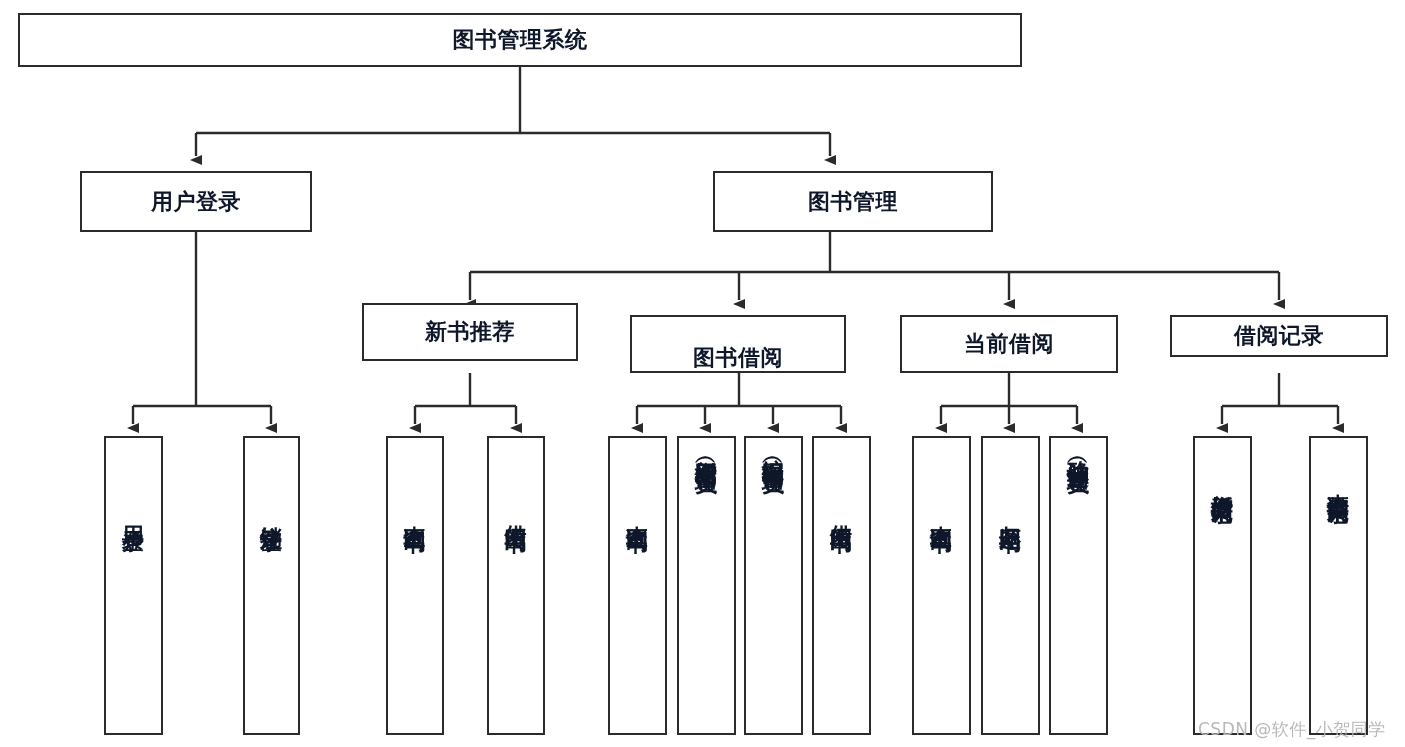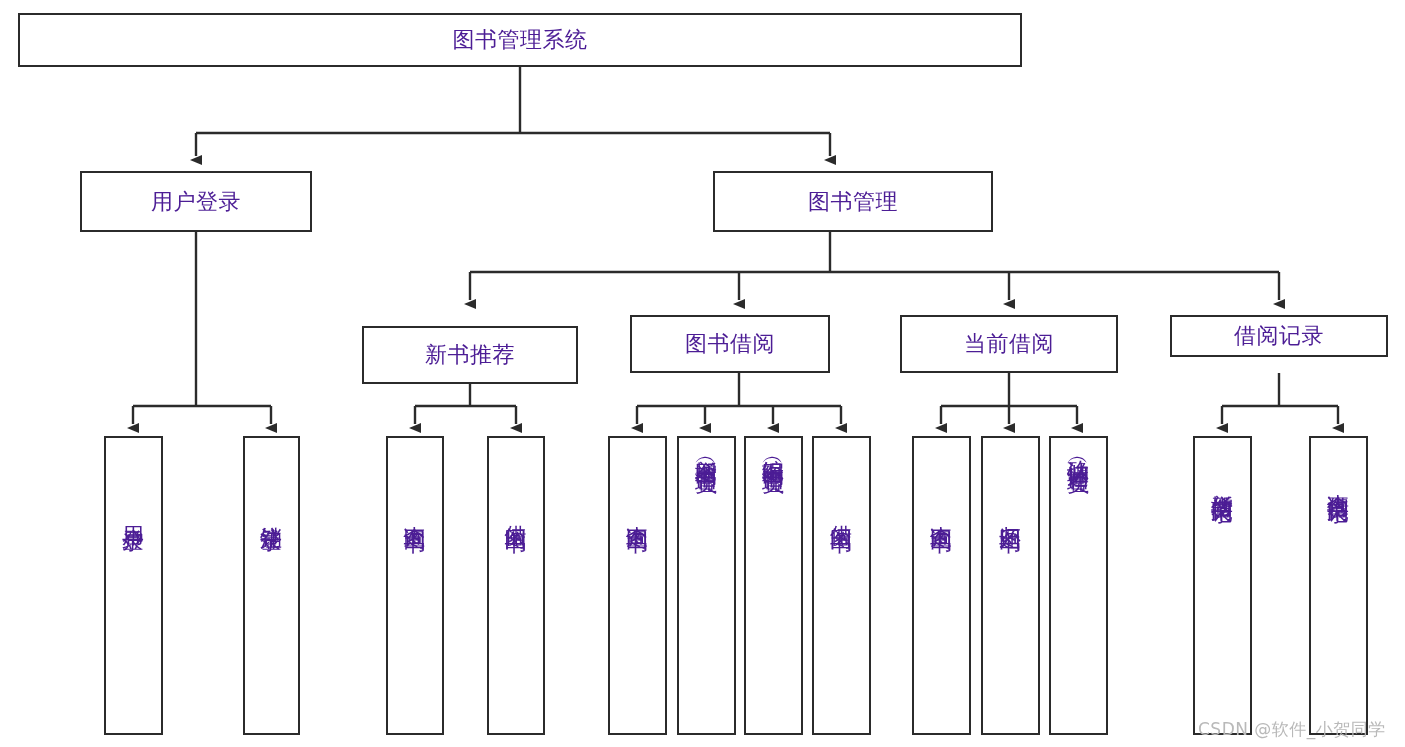--- a/index.html
+++ b/index.html
@@ -25,21 +25,22 @@
     height: 747px;
   }
   .node {
     position: absolute;
     box-sizing: border-box;
     border: 2px solid #2b2b2b;
     background: #ffffff;
     display: flex;
     align-items: center;
     justify-content: center;
-    color: #4c1d95;
+    color: #0f172a;
+    font-weight: bold;
   }
   .node .label {
     display: block;
     text-align: center;
     line-height: 1.18;
     letter-spacing: 0.5px;
   }
   .node.horizontal .label {
     font-size: 22px;
   }
@@ -126,24 +127,24 @@
     <span class="label">图书管理系统</span>
   </div>
 
   <div class="node horizontal" style="left:80px; top:171px; width:232px; height:61px;">
     <span class="label">用户登录</span>
   </div>
   <div class="node horizontal" style="left:713px; top:171px; width:280px; height:61px;">
     <span class="label">图书管理</span>
   </div>
 
-  <div class="node horizontal" style="left:362px; top:326px; width:216px; height:58px;">
+  <div class="node horizontal" style="left:362px; top:303px; width:216px; height:58px;">
     <span class="label">新书推荐</span>
   </div>
-  <div class="node horizontal" style="left:630px; top:315px; width:200px; height:58px;">
+  <div class="node horizontal" style="left:630px; top:315px; width:216px; height:58px;align-items:flex-end;">
     <span class="label">图书借阅</span>
   </div>
   <div class="node horizontal" style="left:900px; top:315px; width:218px; height:58px;">
     <span class="label">当前借阅</span>
   </div>
   <div class="node horizontal" style="left:1170px; top:315px; width:218px; height:42px;">
     <span class="label">借阅记录</span>
   </div>
 
   <div class="node vertical" style="left:104px; top:436px; width:59px; height:299px; padding-top:70px;">

